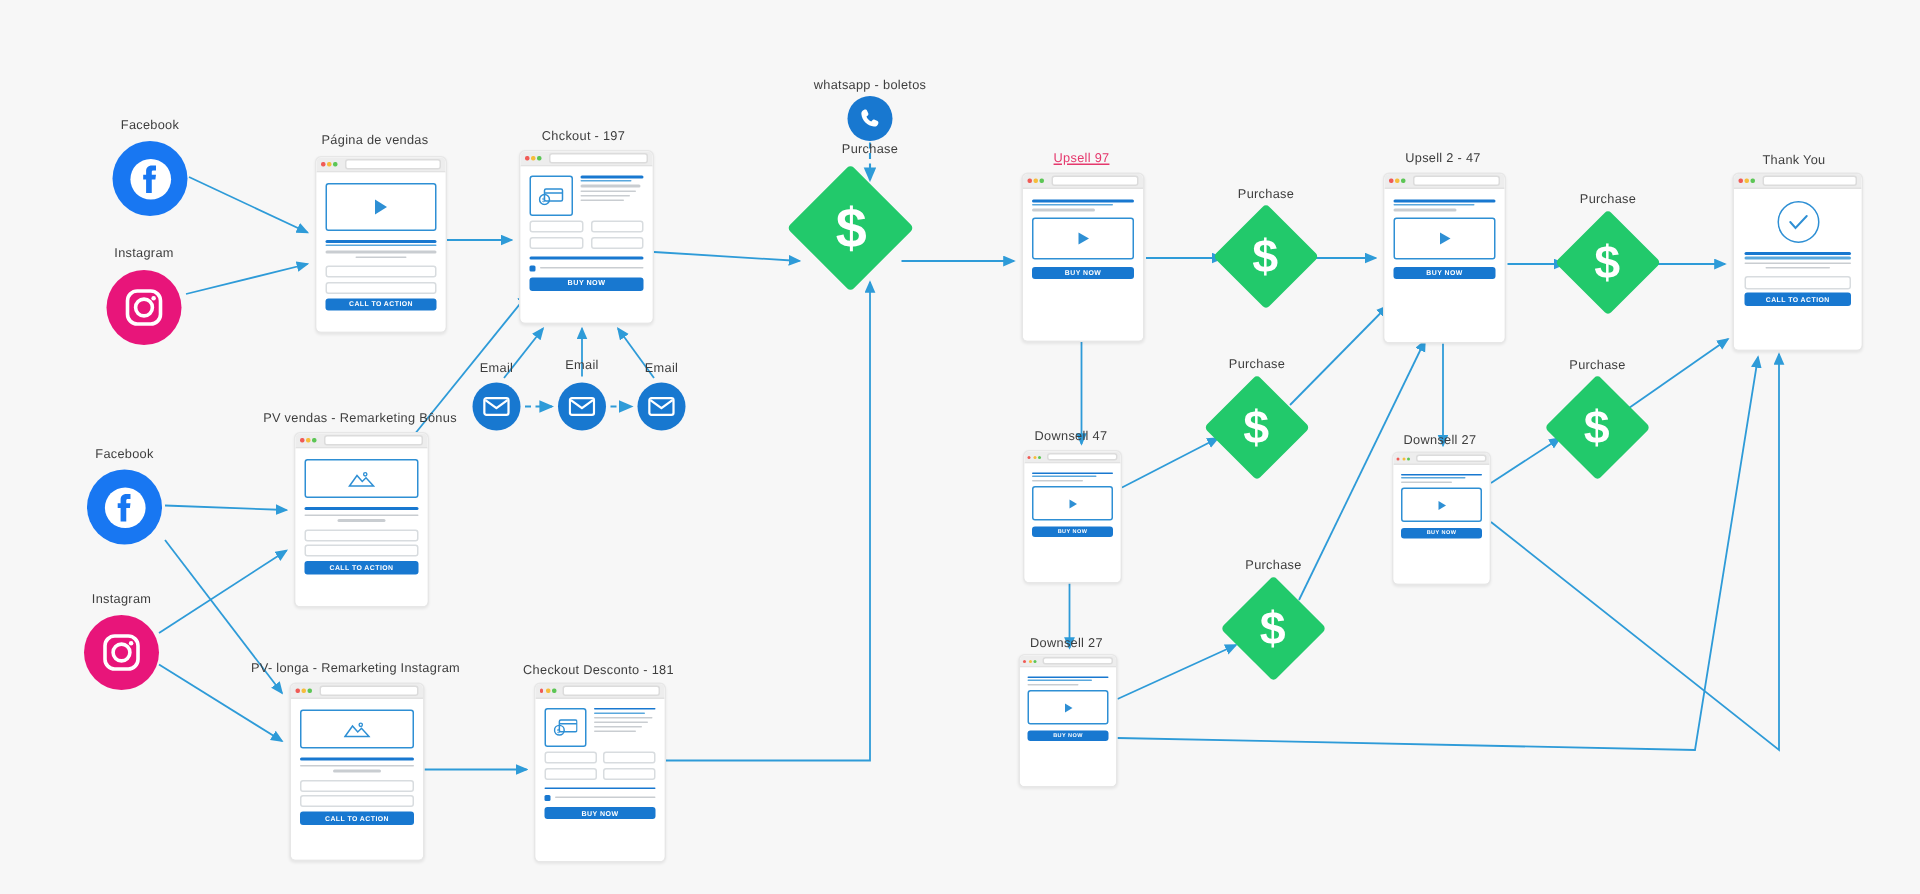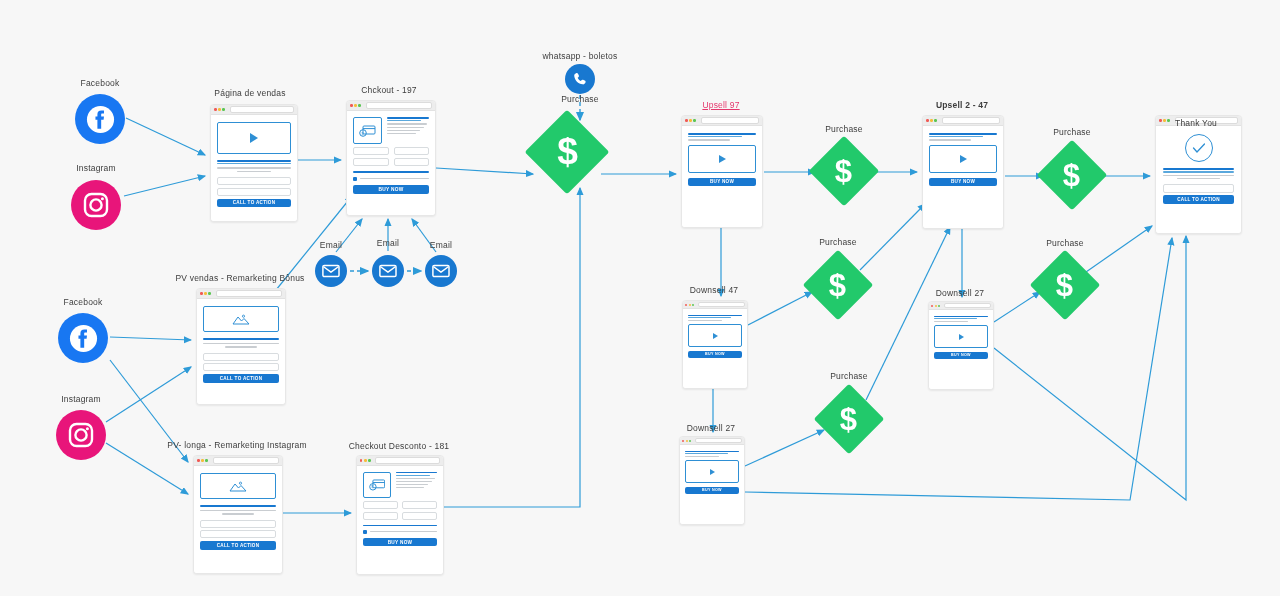--- a/index.html
+++ b/index.html
@@ -355,21 +355,21 @@
         <div class="body" style="padding:7px 6px;">
           <div class="line lblue" style="height:1.5px;"></div>
           <div class="line lblue2" style="height:1.2px;margin-top:1.8px;width:80%;"></div>
           <div class="line lgray" style="height:1.1px;margin-top:2px;width:62%;"></div>
           <div class="vidbox" style="height:26px;margin-top:4.5px;">
             <div class="playtri" style="border-width:4.6px 0 4.6px 7.4px;"></div>
           </div>
           <div class="cta" style="height:8.5px;margin-top:4.5px;font-size:4.6px;">BUY NOW</div>
         </div>
       </div>
-      <div class="nlabel" style="left:962px;top:100px;font-weight:bold;">Upsell 2 - 47</div>
+      <div class="nlabel" style="left:962px;top:100px;">Upsell 2 - 47</div>
       <div class="mock" style="left:682px;top:300px;width:64px;height:87px;">
         <div class="bar" style="height:7.2px;padding:0 2.4000000000000004px;gap:1.2800000000000002px;">
           <span class="dot d1" style="width:2.08px;height:2.08px;"></span>
           <span class="dot d2" style="width:2.08px;height:2.08px;"></span>
           <span class="dot d3" style="width:2.08px;height:2.08px;"></span>
           <div class="urlbar" style="height:3.5200000000000005px;margin-left:2.4000000000000004px;"></div>
         </div>
         <div class="body" style="padding:5.6000000000000005px 4.800000000000001px;">
           <div class="line lblue" style="height:1.2000000000000002px;"></div>
           <div class="line lblue2" style="height:0.96px;margin-top:1.4400000000000002px;width:80%;"></div>
@@ -433,21 +433,21 @@
             </div>
           </div>
           <div class="line lblue" style="height:1.6px;margin-top:6px;"></div>
           <div class="line lblue2" style="height:1.2px;margin-top:1.8px;"></div>
           <div class="line lgray" style="height:1.1px;margin-top:2.4px;"></div>
           <div class="line lgray" style="height:1.1px;margin-top:2px;width:60%;margin-left:auto;margin-right:auto;"></div>
           <div class="field" style="height:6.5px;margin-top:5px;"></div>
           <div class="cta" style="height:8.5px;margin-top:2.6px;font-size:4.6px;">CALL TO ACTION</div>
         </div>
       </div>
-      <div class="nlabel" style="left:1196px;top:118px;">Thank You</div>
+      <div class="nlabel" style="left:1196px;top:101px;">Thank You</div>
       <div class="roundicon" style="left:565px;top:64px;width:30px;height:30px;">
         <svg width="15.600000000000001" height="15.600000000000001" viewBox="0 0 16 16">
           <path d="M4.2,2.2 C5.1,1.8 5.9,2.1 6.3,3 L7,4.6 C7.3,5.3 7.1,5.8 6.5,6.3 L5.8,6.9 C6.4,8.5 7.6,9.7 9.1,10.3 L9.7,9.6 C10.2,9 10.7,8.8 11.4,9.1 L13,9.8 C13.9,10.2 14.2,11 13.8,11.9 C13.3,13.1 12.2,13.9 10.9,13.7 C6.4,13.2 2.8,9.6 2.3,5.1 C2.1,3.8 2.9,2.7 4.2,2.2 Z" fill="#fff"></path>
         </svg>
       </div>
       <div class="nlabel" style="left:580px;top:51px;">whatsapp - boletos</div>
       <div class="roundicon" style="left:315px;top:255px;width:32px;height:32px;">
         <svg width="17.92" height="14.08" viewBox="0 0 18 13">
           <rect x="0.9" y="0.9" width="16.2" height="11.2" rx="1.4" fill="none" stroke="#fff" stroke-width="1.5"></rect>
           <path d="M1.6,2.2 L9,7.6 L16.4,2.2" fill="none" stroke="#fff" stroke-width="1.5" stroke-linejoin="round"></path>

